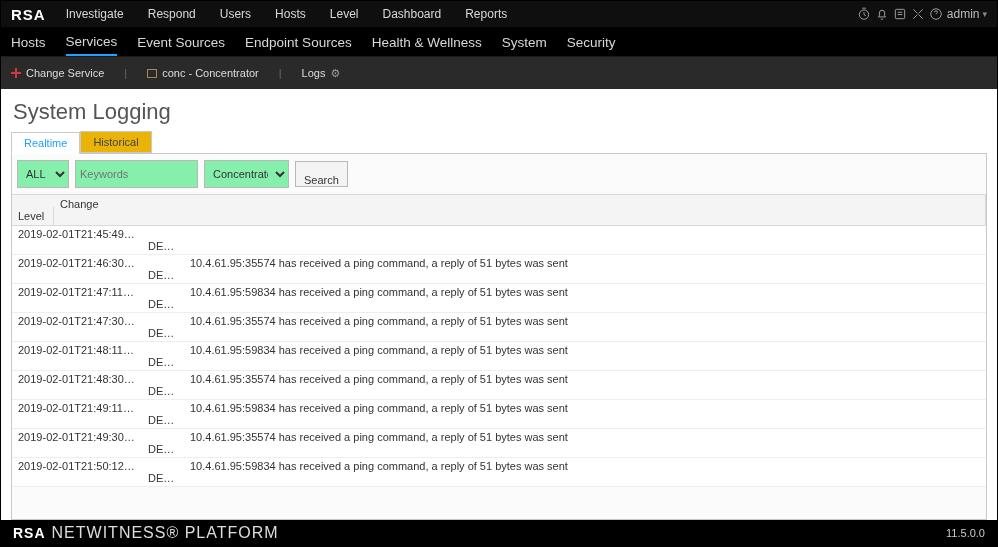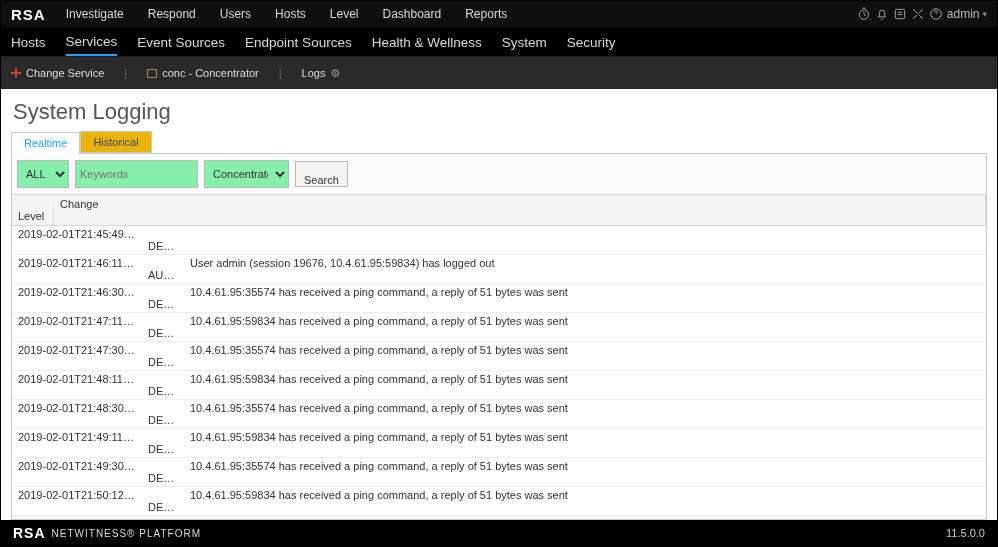--- a/index.html
+++ b/index.html
@@ -239,21 +239,21 @@
   .footer {
     background: var(--footer-bg);
     color: #fff;
     height: 26px;
     display: flex;
     align-items: center;
     padding: 0 12px;
     font-size: 11px;
   }
   .footer .brand { font-weight: bold; letter-spacing: 1px; font-size: 14px; margin-right: 6px;}
-  .footer .brand-sub { font-size: 10px; letter-spacing: 1px; color:#ddd;}
+  .footer .brand-sub { font-size: 16px; letter-spacing: 1px; color:#ddd;}
   .footer .ver { margin-left: auto; color:#ccc; }
 
   
   svg.ic { width: 14px; height: 14px; stroke:#bbb; fill:none; stroke-width:1.4; }
 </style>
 </head>
 <body>
 
 <div class="topnav">
   <span class="logo">RSA</span>
@@ -356,25 +356,20 @@
       <div class="thead">
         <div class="th col-lvl">Level</div>
         <div class="th col-msg">Change</div>
       </div>
       <div id="tbody">
           <div class="tr">
             <div class="td col-ts">2019-02-01T21:45:49.000</div>
             <div class="td col-lvl">DEBUG</div>
           </div>
           <div class="tr">
-            <div class="td col-ts">2019-02-01T21:46:11.000</div>
-            <div class="td col-lvl">AUDIT</div>
-            <div class="td col-msg">User admin (session 19676, 10.4.61.95:59834) has logged out</div>
-          </div>
-          <div class="tr">
             <div class="td col-ts">2019-02-01T21:46:30.000</div>
             <div class="td col-lvl">DEBUG</div>
             <div class="td col-msg">10.4.61.95:35574 has received a ping command, a reply of 51 bytes was sent</div>
           </div>
           <div class="tr">
             <div class="td col-ts">2019-02-01T21:47:11.000</div>
             <div class="td col-lvl">DEBUG</div>
             <div class="td col-msg">10.4.61.95:59834 has received a ping command, a reply of 51 bytes was sent</div>
           </div>
           <div class="tr">

